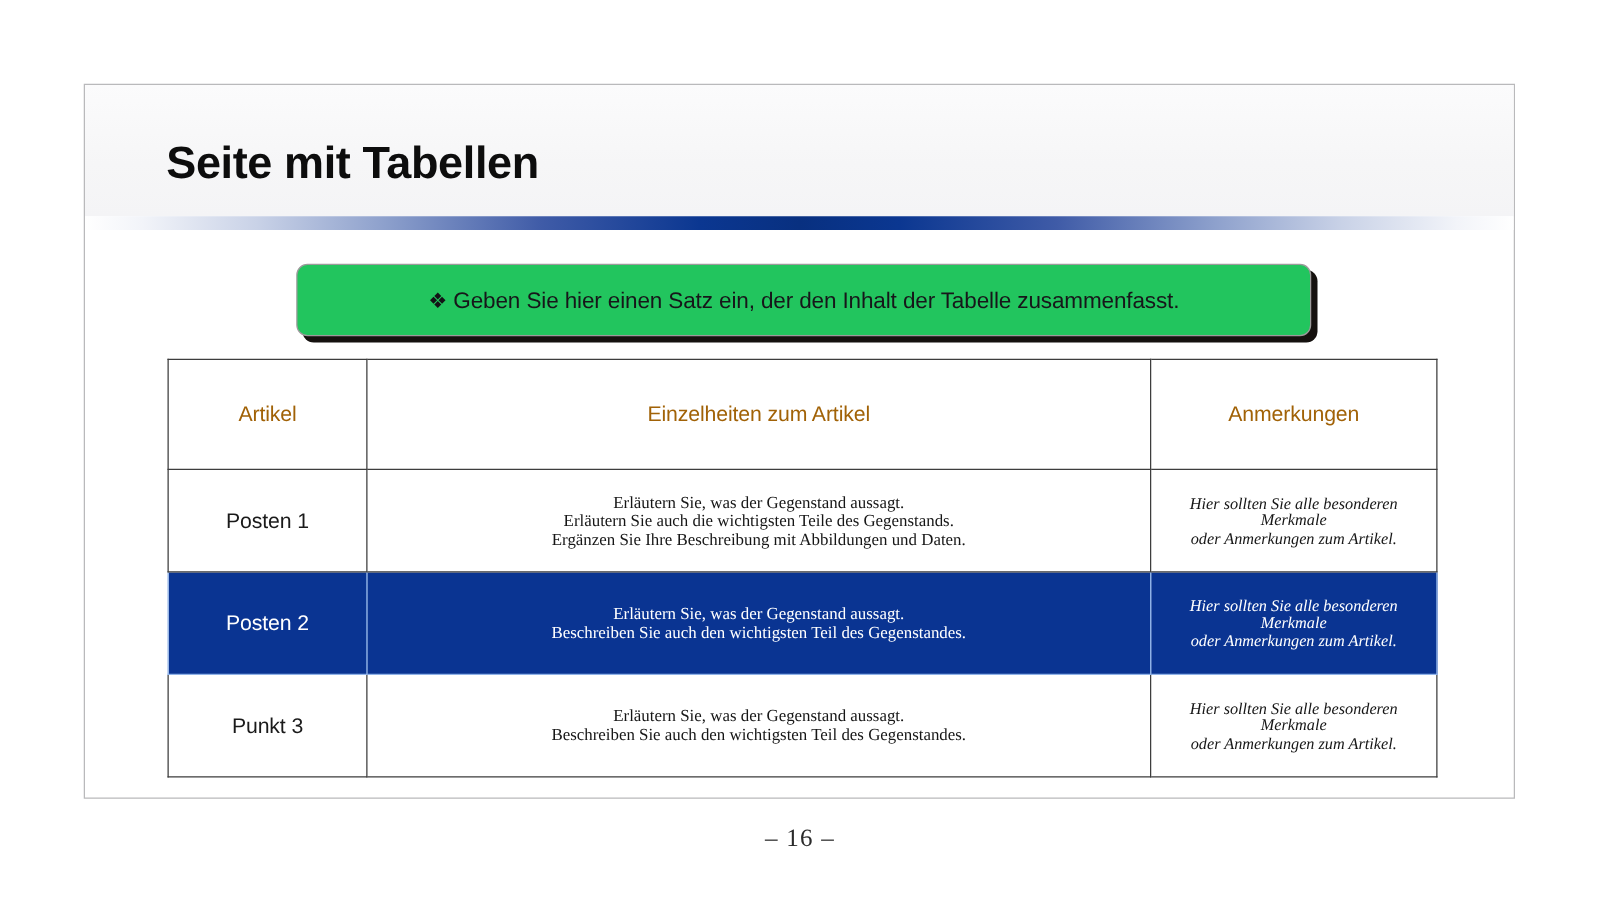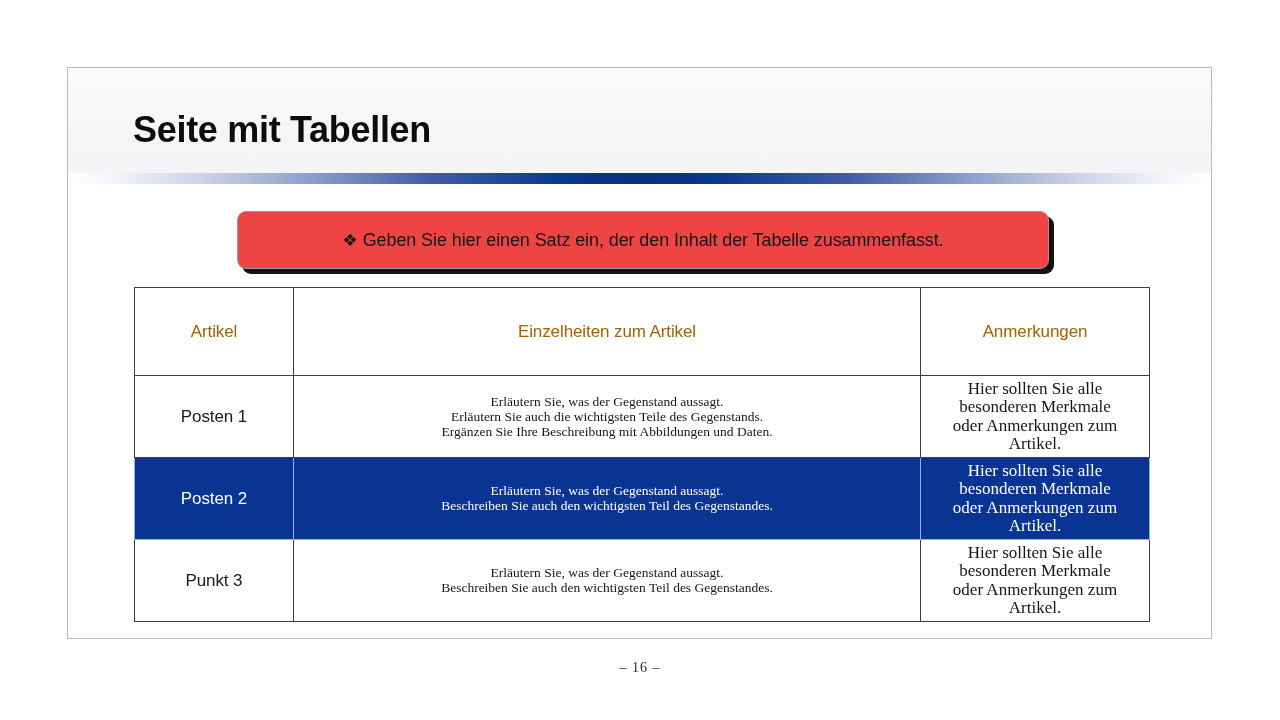--- a/index.html
+++ b/index.html
@@ -87,21 +87,21 @@
     background: #15110f;
     border-radius: 9px;
   }
   .callout {
     position: absolute;
     left: 0;
     top: 0;
     width: 100%;
     height: 100%;
     box-sizing: border-box;
-    background: #ef4444;
+    background: #22c55e;
     border: 1px solid #9c9a9b;
     border-radius: 9px;
     display: flex;
     align-items: center;
     justify-content: center;
   }
   .callout-text {
     font-size: 18px;
     font-weight: 400;
     color: #17161a;
@@ -156,24 +156,25 @@
     font-family: "Liberation Serif", serif;
     font-size: 13.5px;
     line-height: 1.0;
     color: #161616;
     padding: 0 10px;
   }
   .detail-text div { margin: 1.5px 0; text-align: center; }
 
   .note-text {
     font-family: "Liberation Serif", serif;
-    font-size: 17px;
+    font-size: 13px;
     line-height: 1.05;
     color: #161616;
     padding: 0 6px;
+    font-style: italic;
   }
   .note-text div { margin: 1px 0; }
 
   
   .row-highlight td {
     background: #0a3492;
     border-color: #8fb2e8;
     color: #ffffff;
   }
   .row-highlight .item-label,
@@ -181,21 +182,21 @@
   .row-highlight .note-text { color: #ffffff; }
 
   
   .page-number {
     position: absolute;
     left: 0;
     top: 660px;
     width: 1280px;
     text-align: center;
     font-family: "Liberation Serif", serif;
-    font-size: 14px;
+    font-size: 20px;
     color: #2b2b2b;
     letter-spacing: 1px;
   }
 </style>
 </head>
 <body>
 
 <div class="slide">
 
   <div class="header-band">

